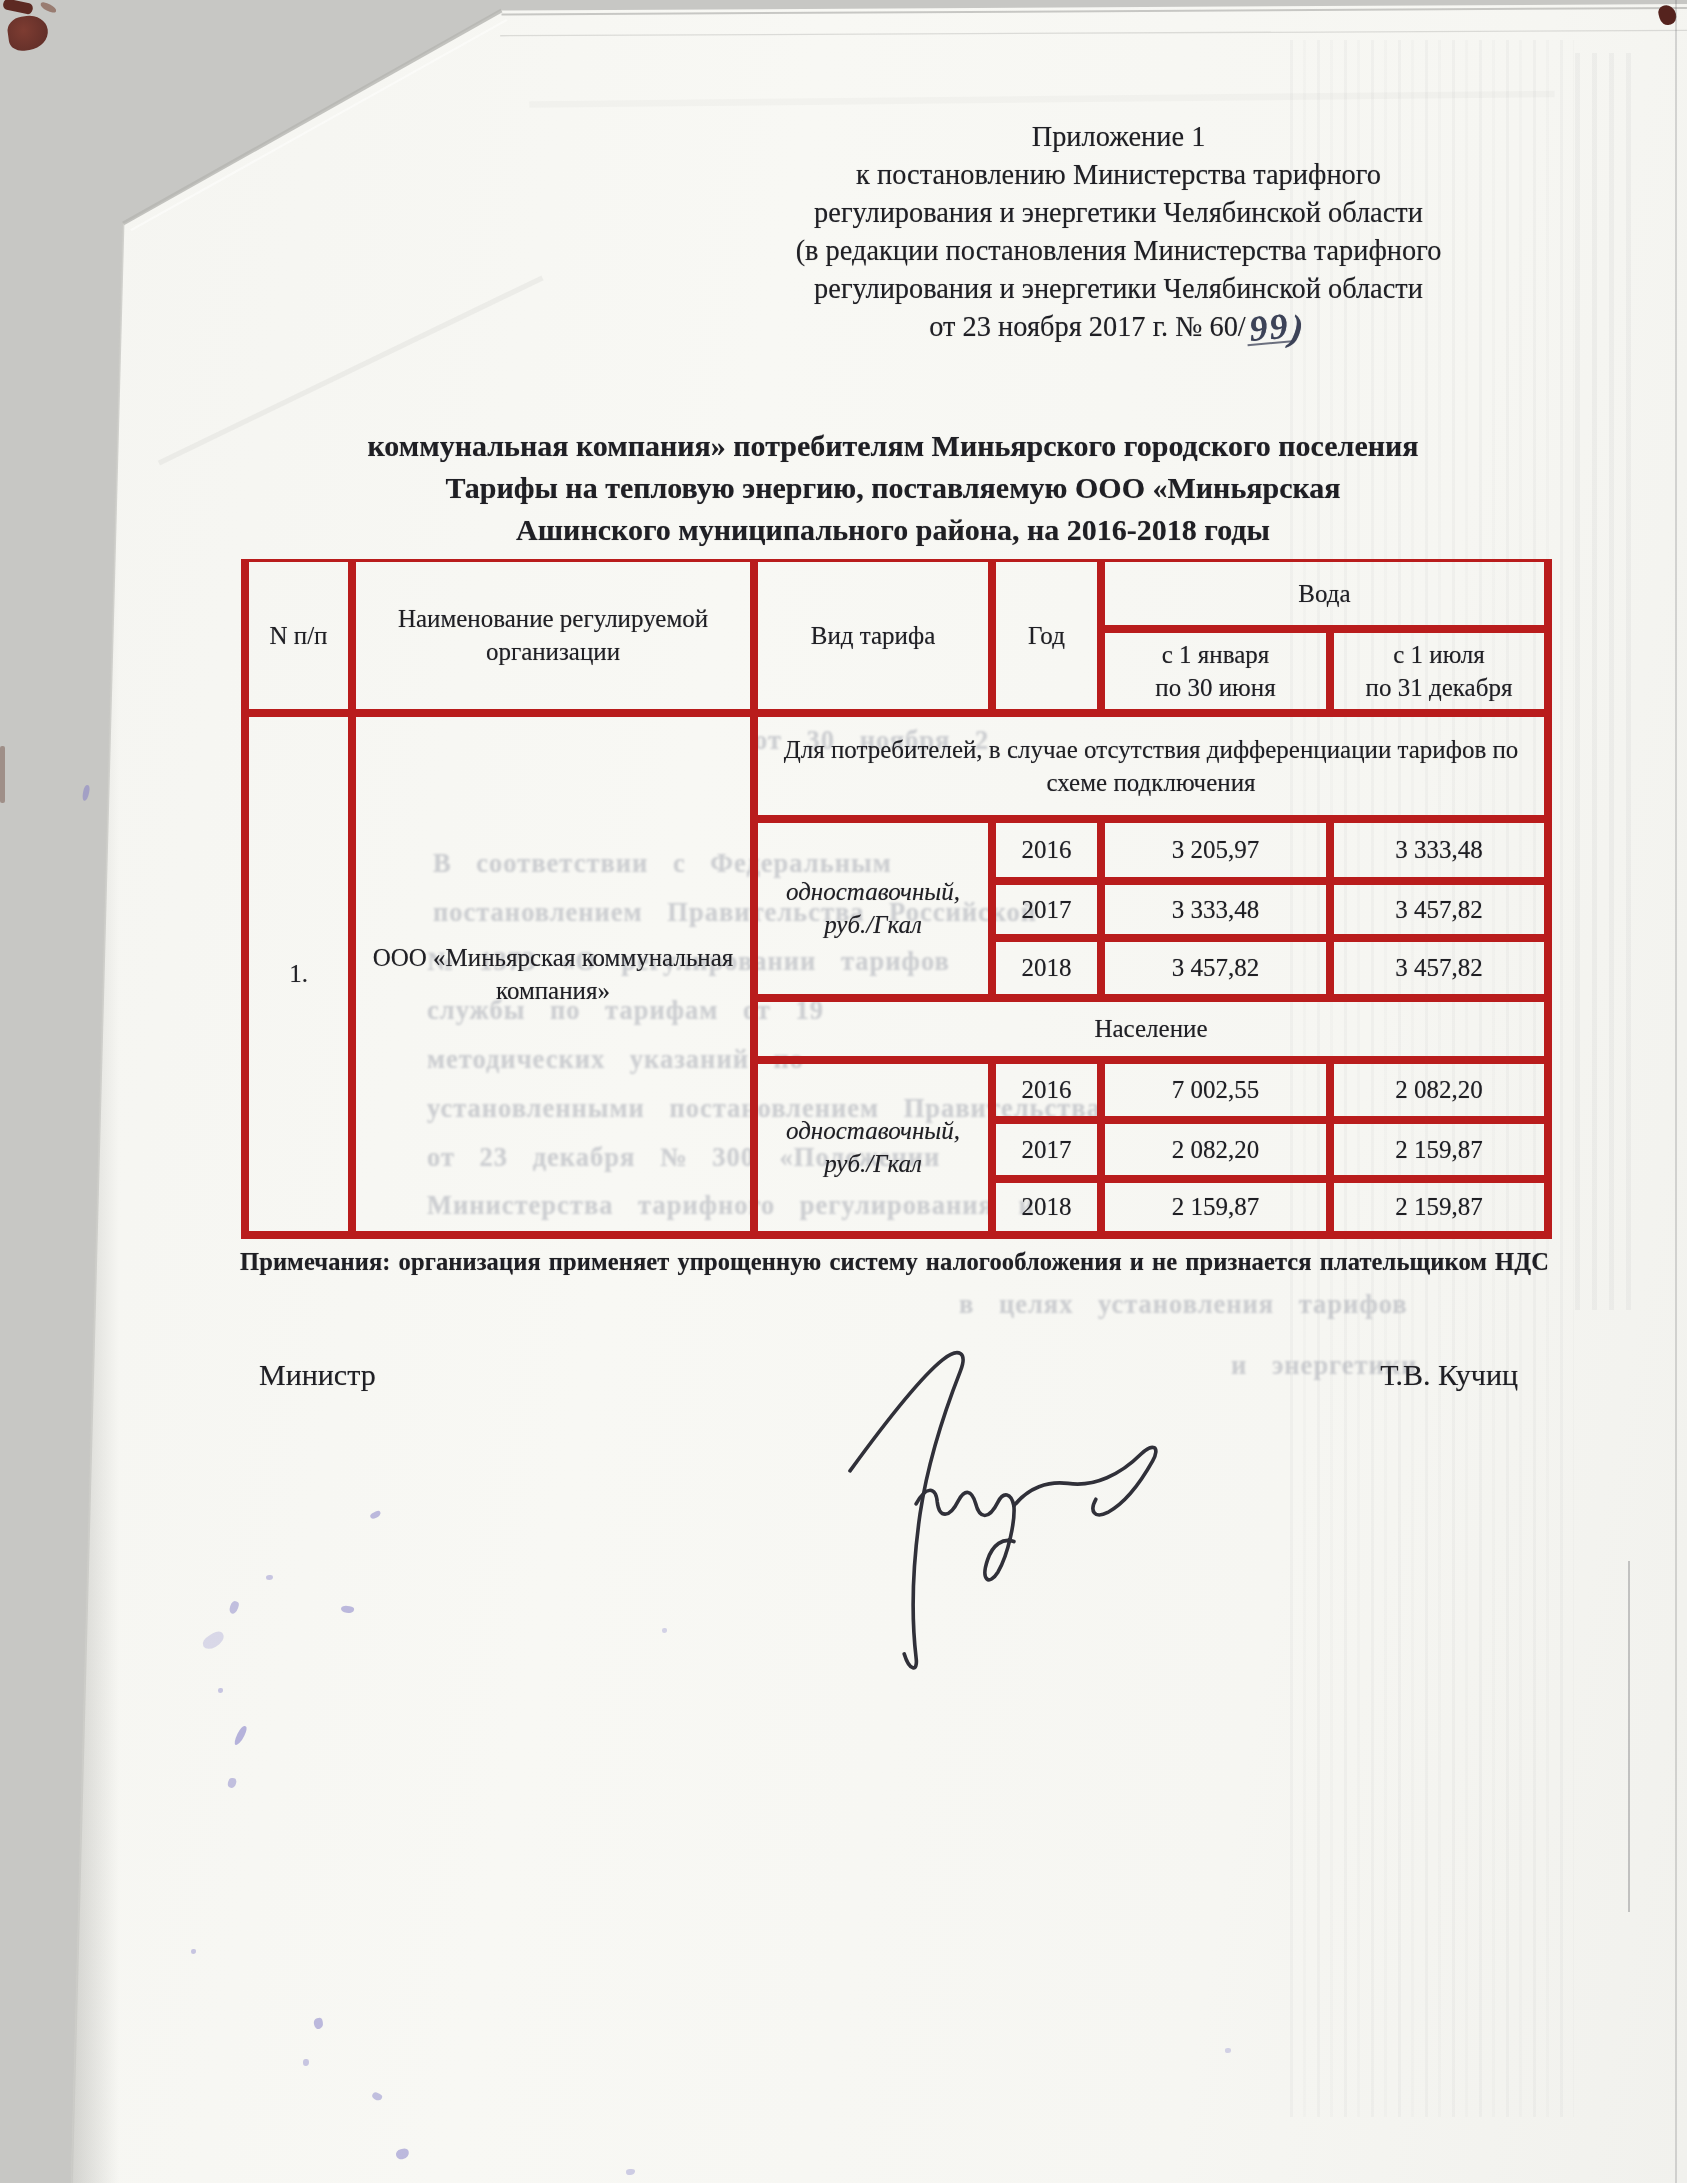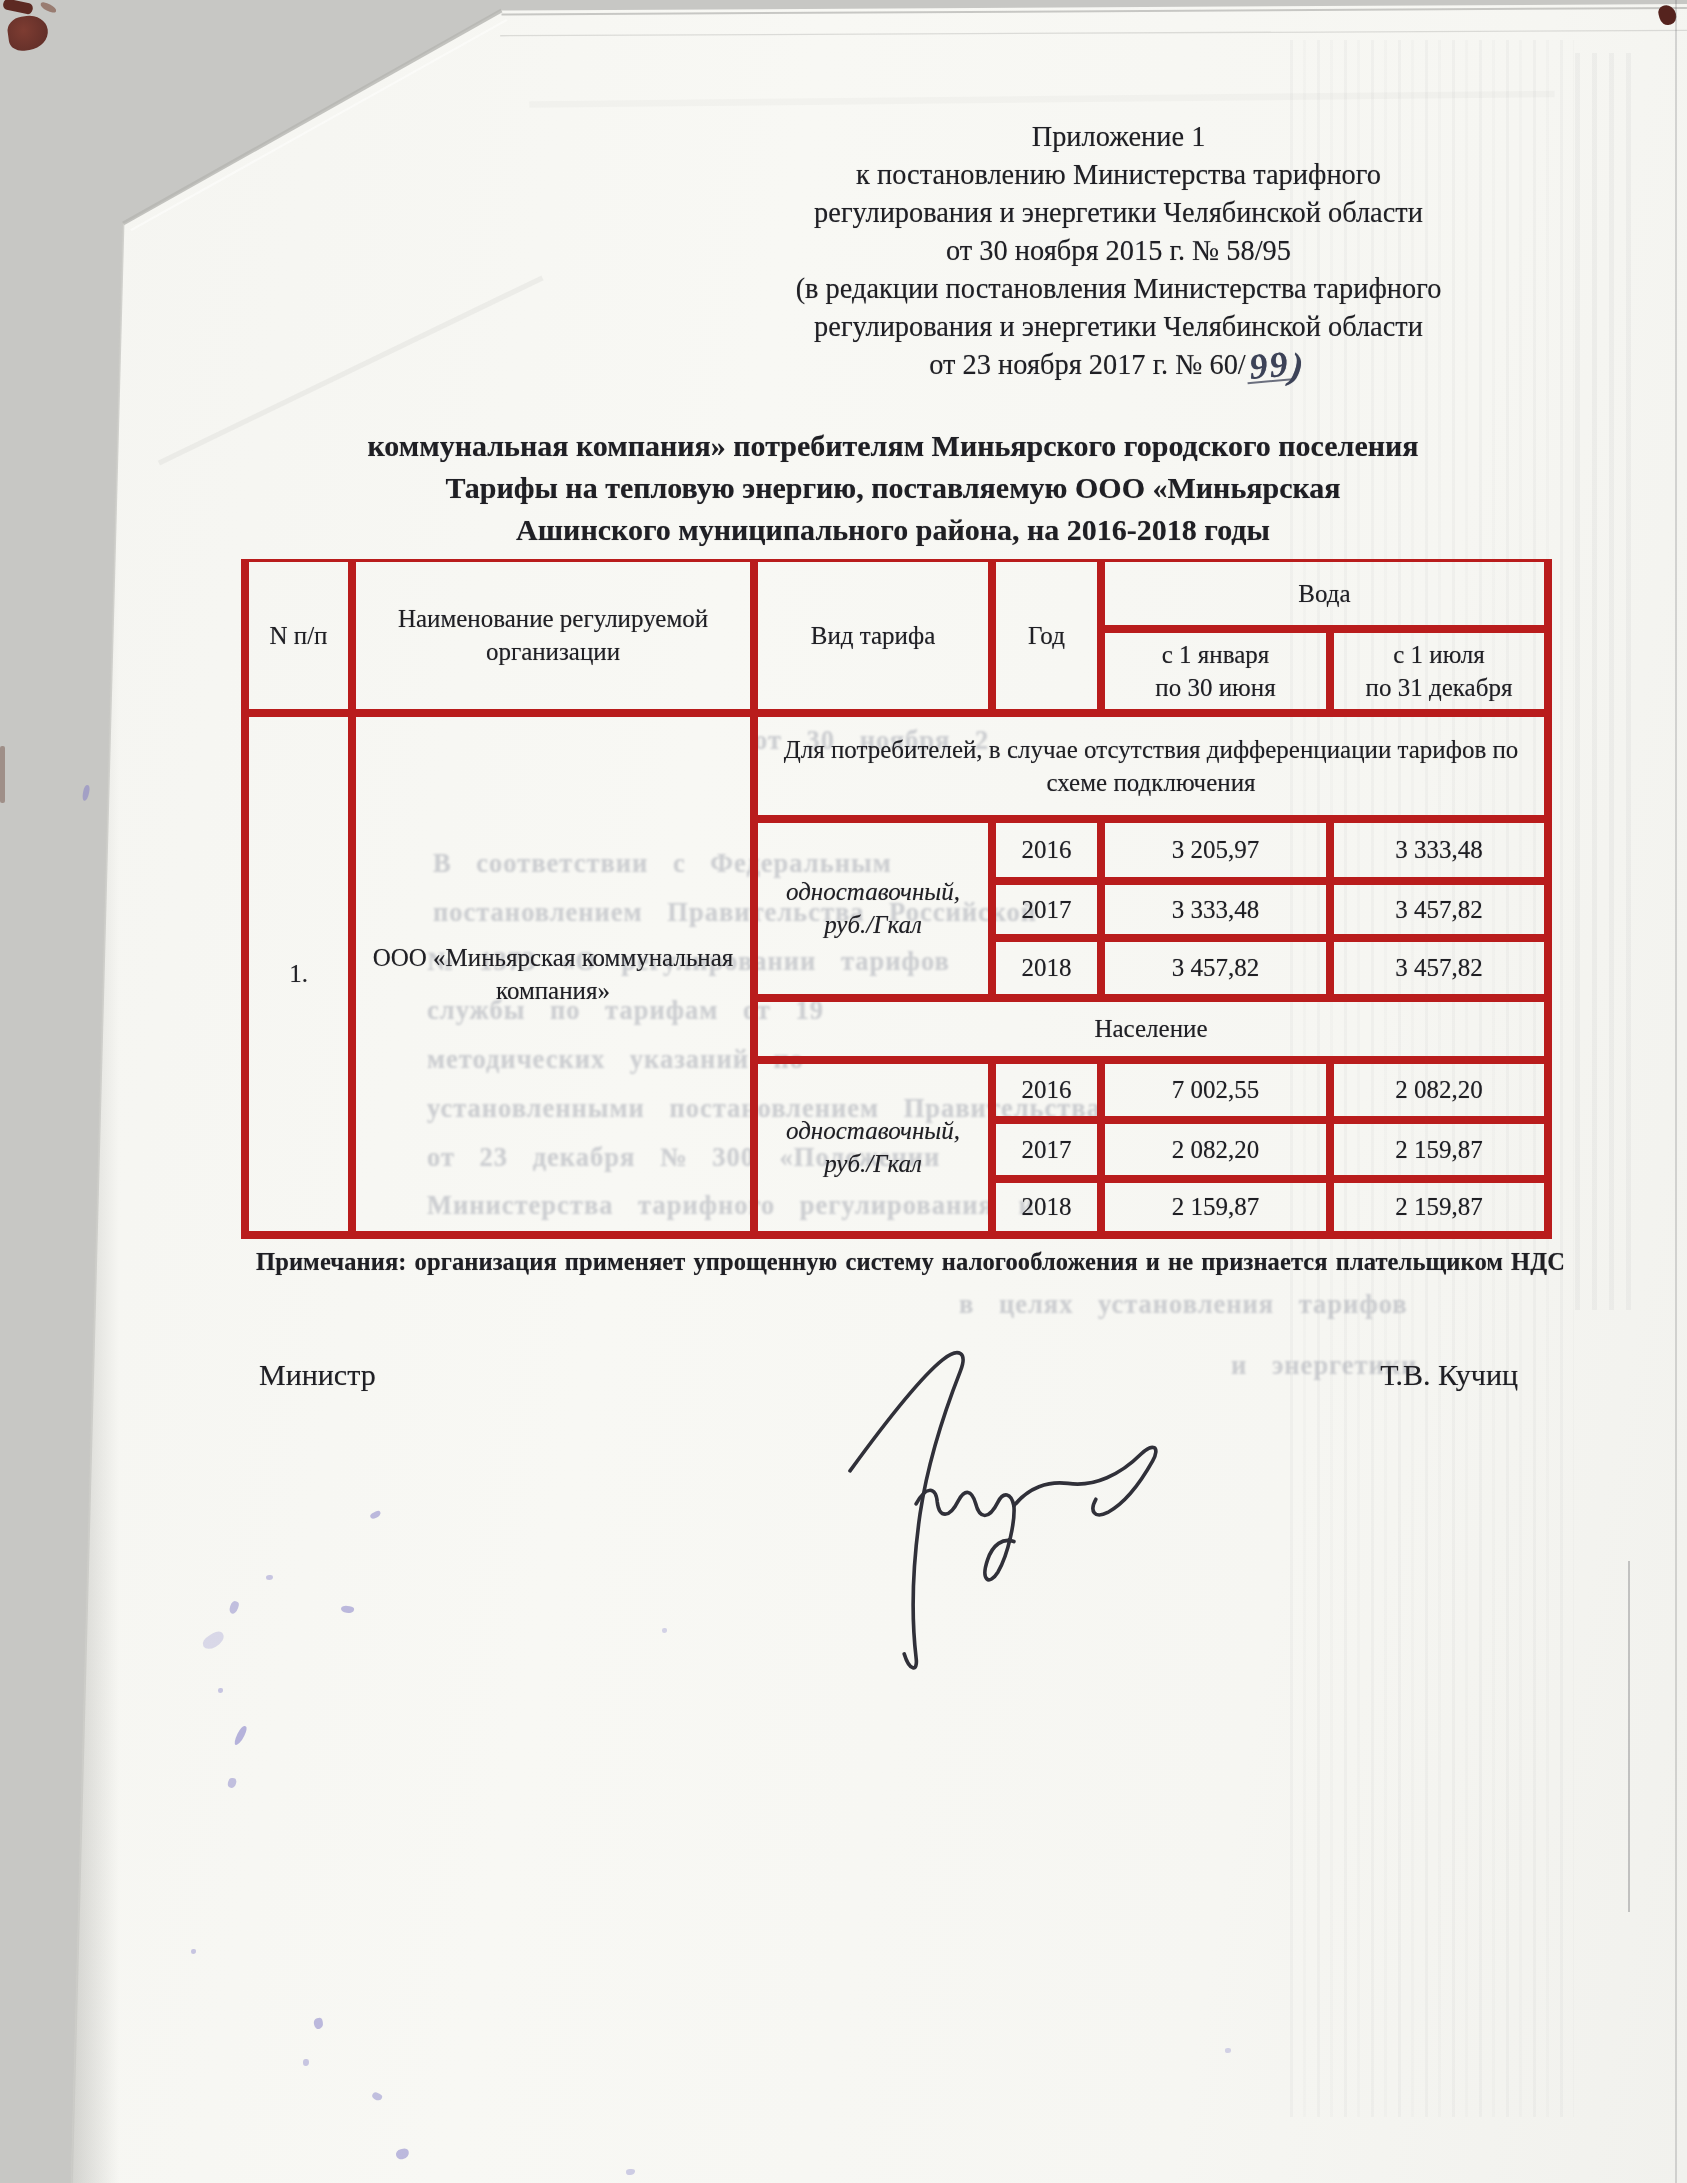--- a/index.html
+++ b/index.html
@@ -69,21 +69,21 @@
   }
   table.tariff{border:3.3px solid #2c2c2f;}
   tr.hrow1 td{border-top-width:3.3px;}
   .pre{white-space:pre-line;}
   .cell-section{text-align:left;padding:6.6px 20px 6.6px 10.6px;}
   .cell-ttype{text-align:left;vertical-align:top;padding:10.6px 5.3px 0 10.6px;font-style:italic;}
   .cell-org{padding:0 20px;}
   .cell-head{padding:4px 6.6px;}
   
   .notes{position:absolute;left:240px;top:1244px;width:1309px;z-index:2;
-    font-size:24.5px;font-weight:600;line-height:36px;letter-spacing:0.1px;margin-left:16px;}
+    font-size:24.5px;font-weight:600;line-height:36px;letter-spacing:0.1px;}
   .notes-l1{text-align:justify;text-align-last:justify;}
   .notes-l2{text-align:left;}
   
   .minister{position:absolute;left:259px;top:1358px;font-size:30px;z-index:2;}
   .signer{position:absolute;left:1257px;top:1358px;width:261px;text-align:right;font-size:30px;z-index:2;}
   .signature-svg{position:absolute;left:830px;top:1342px;z-index:3;}
   
   .speck{position:absolute;background:#7f7ac6;border-radius:50% 40% 60% 50%;z-index:4;}
 </style>
 </head>
@@ -127,21 +127,20 @@
       <div class="bleed-line" style="left:427px;top:1142px;">от 23 декабря № 300 «Положении</div>
       <div class="bleed-line" style="left:427px;top:1190px;">Министерства тарифного регулирования и</div>
       <div class="bleed-line" style="left:959px;top:1289px;">в целях установления тарифов</div>
       <div class="bleed-line" style="left:1231px;top:1350px;">и энергетики</div>
     </div>
 
     <div class="header-block">
       <div>Приложение 1</div>
       <div>к постановлению Министерства тарифного</div>
       <div>регулирования и энергетики Челябинской области</div>
-      <div>от 30 ноября 2015 г. № 58/95</div>
       <div>(в редакции постановления Министерства тарифного</div>
       <div>регулирования и энергетики Челябинской области</div>
       <div>
         <span>от 23 ноября 2017 г. № 60/</span><span class="handwritten">99</span><span class="handwritten paren">)</span>
       </div>
     </div>
 
     <div class="title-block">
       <div>коммунальная компания» потребителям Миньярского городского поселения</div>
       <div>Тарифы на тепловую энергию, поставляемую ООО «Миньярская</div>

